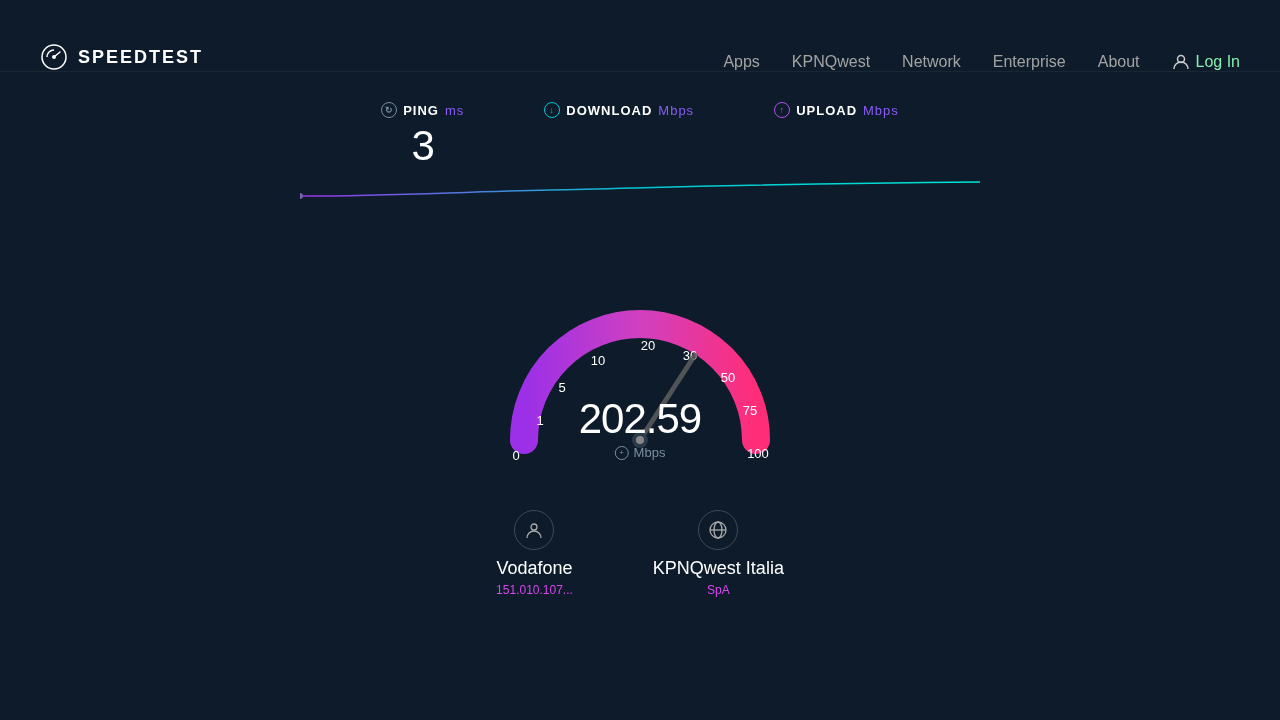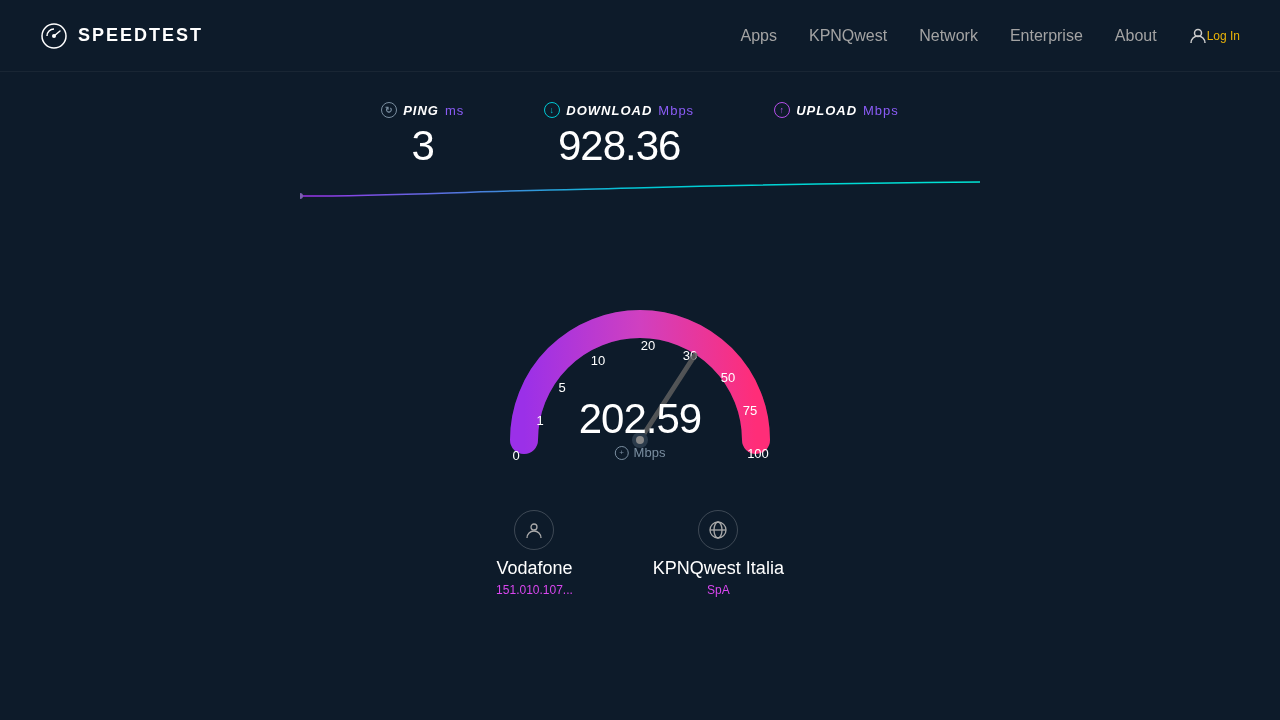--- a/index.html
+++ b/index.html
@@ -10,21 +10,21 @@
       font-family: 'Arial', sans-serif;
       width: 1280px;
       height: 720px;
       overflow: hidden;
       position: relative;
     }
 
     
     header {
       display: flex;
-      align-items: center;
+      align-items: flex-end;
       justify-content: space-between;
       padding: 0 40px;
       height: 72px;
       background-color: #0d1b2a;
       border-bottom: 1px solid rgba(255,255,255,0.05);
       position: relative;
       z-index: 10;
     }
 
     .logo {
@@ -57,23 +57,23 @@
       text-decoration: none;
       font-size: 16px;
       font-weight: 400;
       cursor: pointer;
       transition: color 0.2s;
     }
 
     .login-btn {
       display: flex;
       align-items: center;
-      gap: 0;
-      color: #eab308;
-      font-size: 12px;
+      gap: 6px;
+      color: #86efac;
+      font-size: 16px;
       cursor: pointer;
     }
 
     
     .main {
       display: flex;
       flex-direction: column;
       align-items: center;
       padding-top: 30px;
       position: relative;
@@ -98,21 +98,20 @@
       align-items: center;
       gap: 6px;
       font-size: 13px;
       letter-spacing: 1px;
       font-weight: 600;
       margin-bottom: 4px;
     }
 
     .stat-label .label-main {
       color: #ffffff;
-      font-style: italic;
     }
 
     .stat-label .label-unit {
       color: #8b5cf6;
       font-weight: 400;
     }
 
     .stat-value {
       font-size: 42px;
       font-weight: 200;
@@ -272,21 +271,20 @@
       </div>
       <span class="stat-value">3</span>
     </div>
 
     <div class="stat-item">
       <div class="stat-label">
         <span class="icon-circle-sm download-icon" style="border-color:#00c8d4;">↓</span>
         <span class="label-main">DOWNLOAD</span>
         <span class="label-unit">Mbps</span>
       </div>
-      <span class="stat-value">928.36</span>
     </div>
 
     <div class="stat-item">
       <div class="stat-label">
         <span class="icon-circle-sm upload-icon" style="border-color:#b44fe8;">↑</span>
         <span class="label-main">UPLOAD</span>
         <span class="label-unit">Mbps</span>
       </div>
       <span class="stat-value"></span>
     </div>

